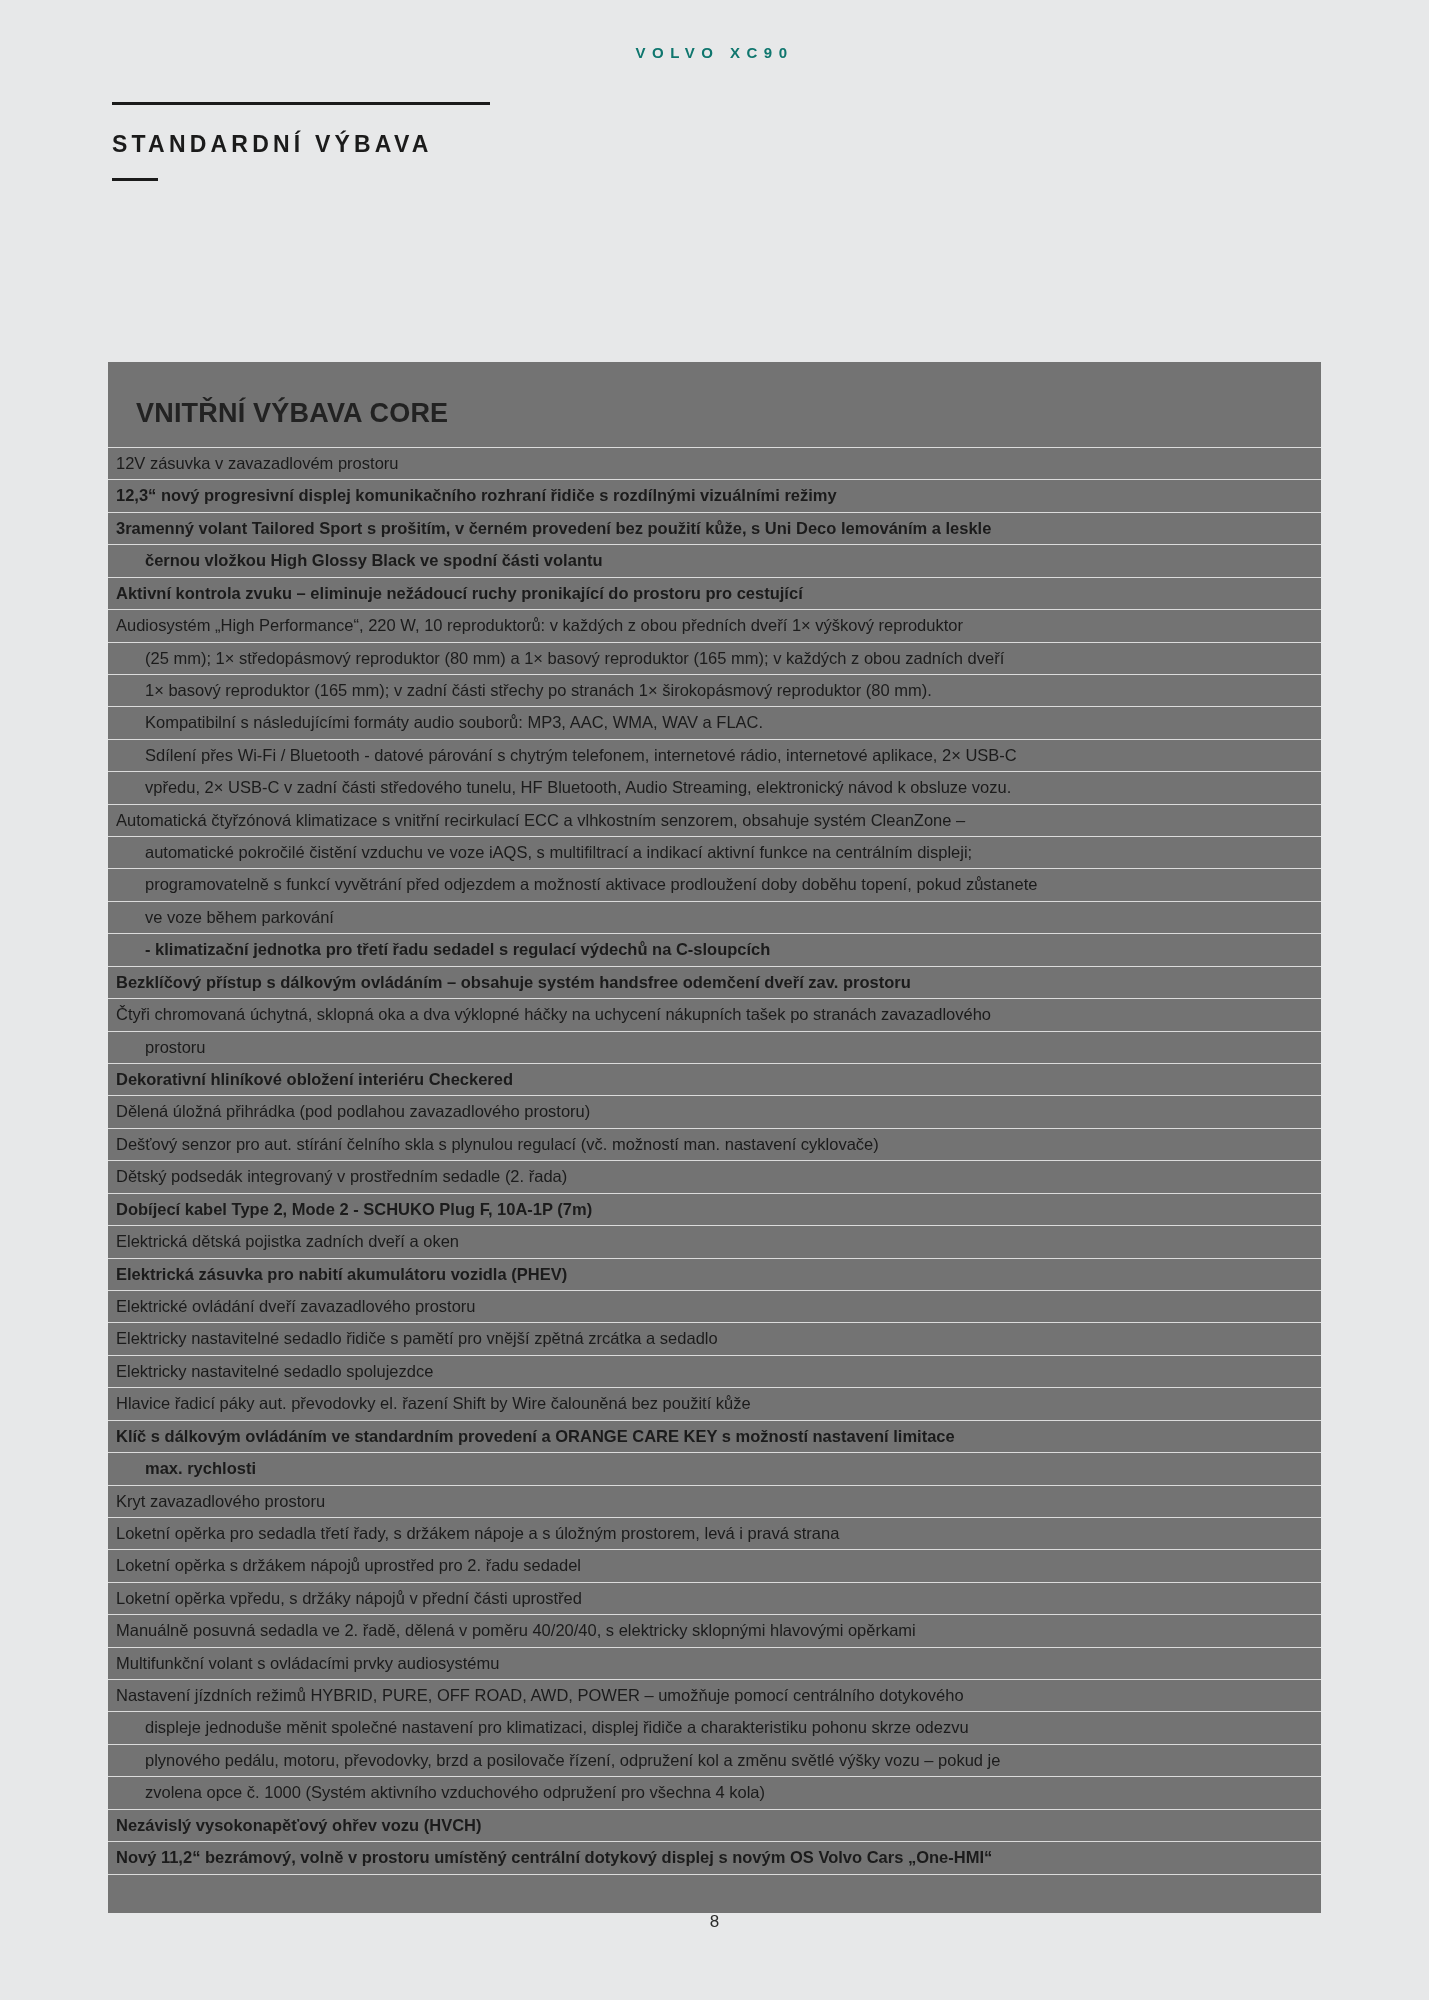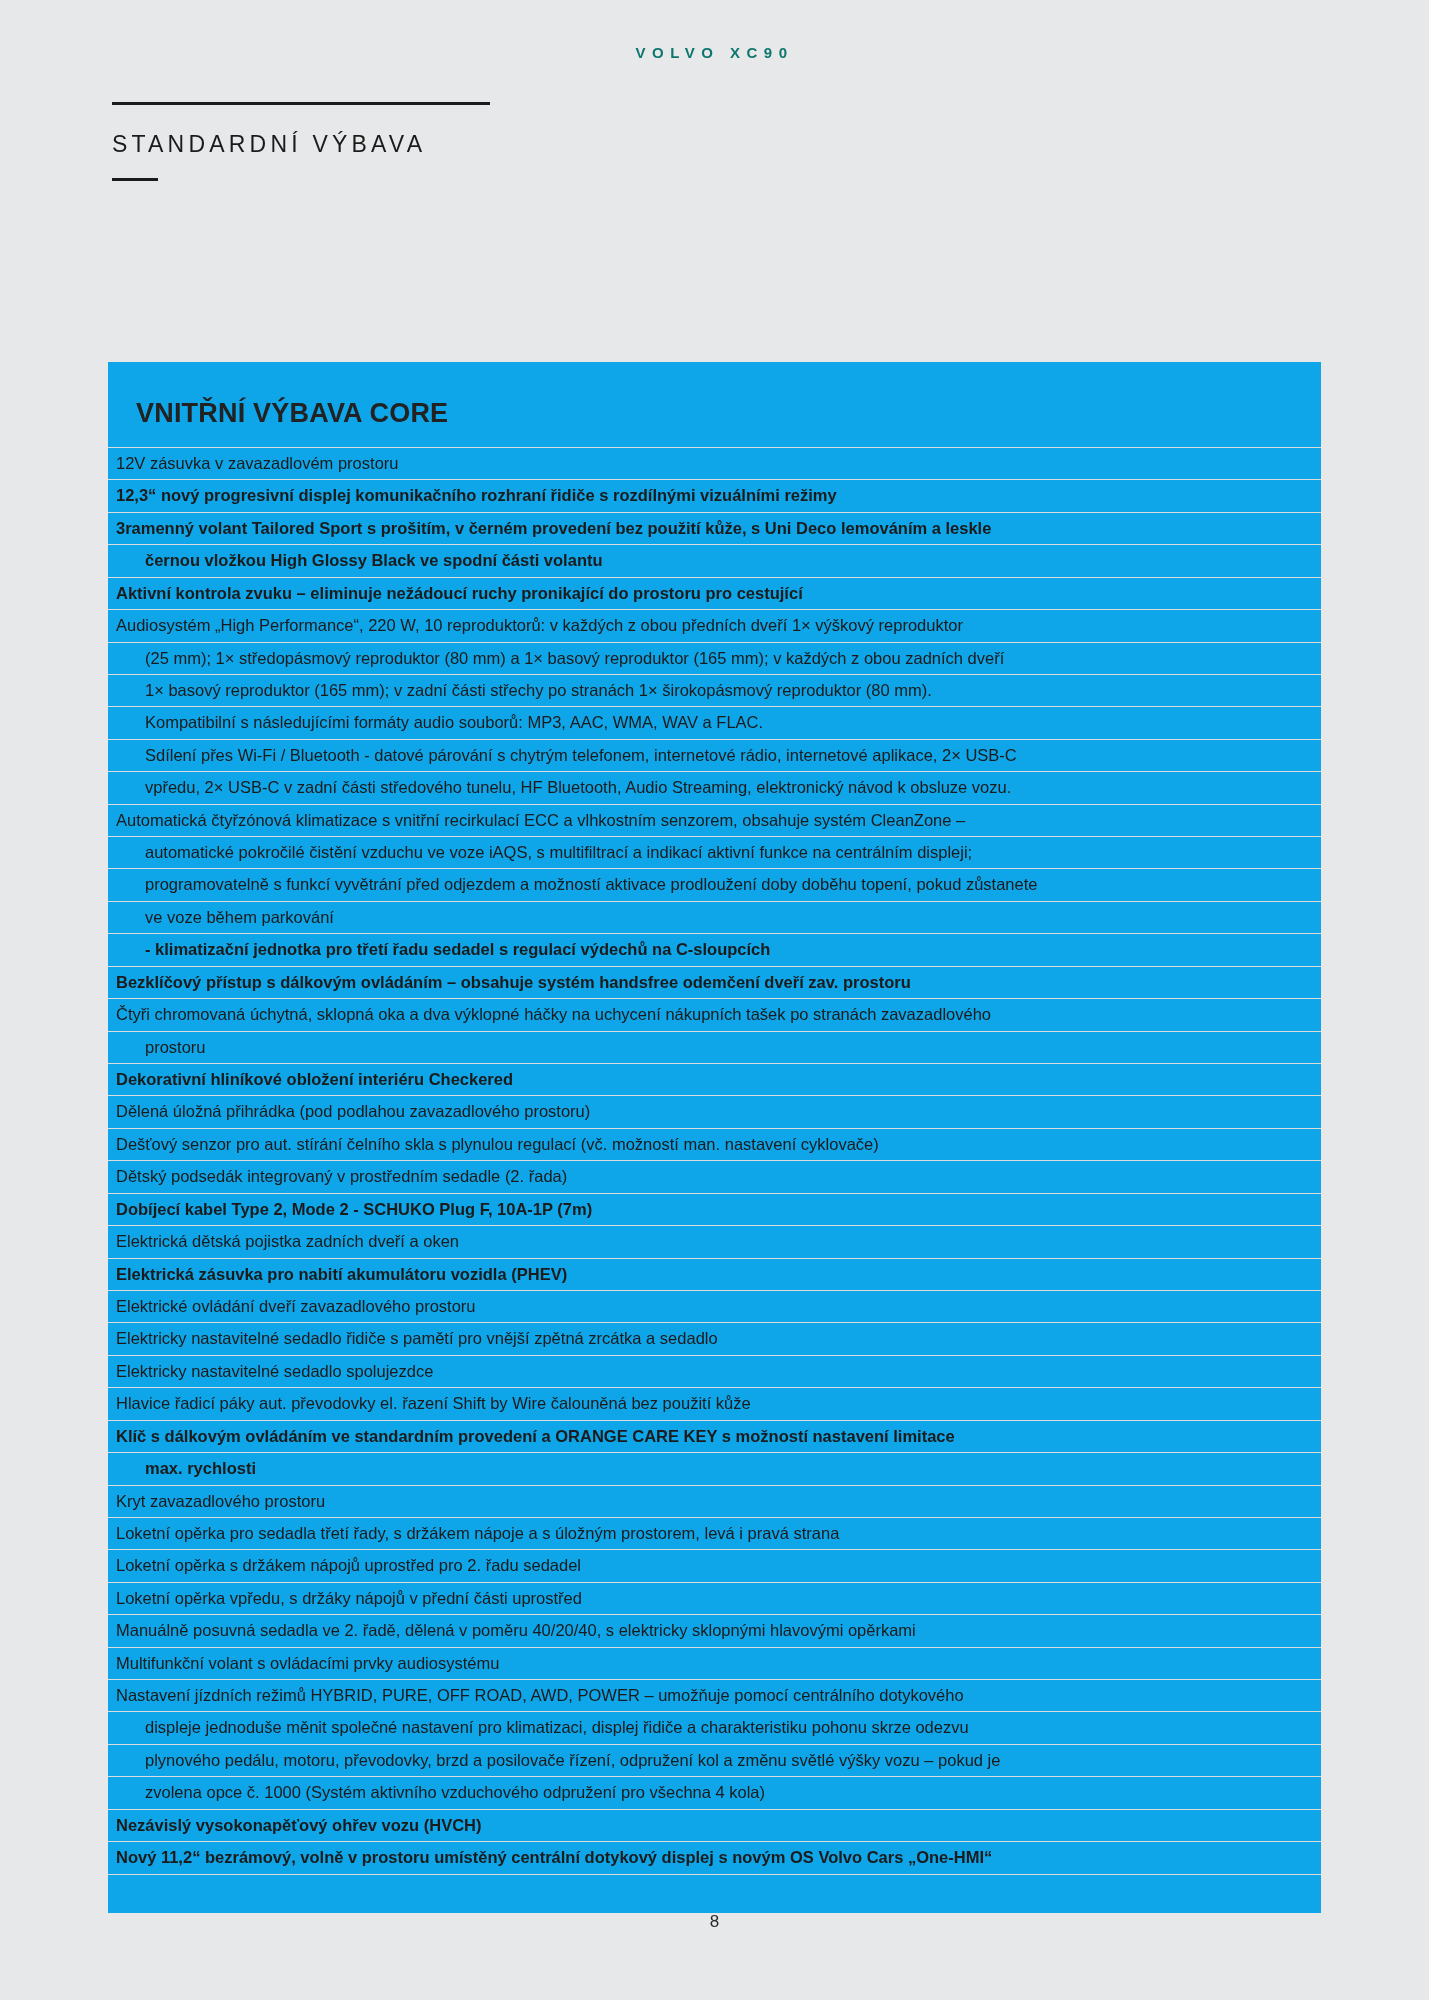--- a/index.html
+++ b/index.html
@@ -37,39 +37,39 @@
     left: 112px;
   }
   .rule-top {
     width: 378px;
     height: 3px;
     background: #1b1b1b;
   }
   .section-title {
     margin-top: 26px;
     font-size: 23px;
-    font-weight: 400;
+    font-weight: 700;
     letter-spacing: 4.2px;
     color: #1b1b1b;
     white-space: nowrap;
   }
   .rule-bottom {
     margin-top: 20px;
     width: 46px;
     height: 3px;
     background: #1b1b1b;
   }
 
   
   .card {
     position: absolute;
     left: 108px;
     top: 362px;
     width: 1213px;
-    background: #0ea5e9;
+    background: #737373;
     padding: 28px 0 38px 0;
   }
 
   .card-title {
     font-size: 27px;
     font-weight: 700;
     letter-spacing: 0.2px;
     color: #222;
     padding: 8px 0 18px 28px;
   }

